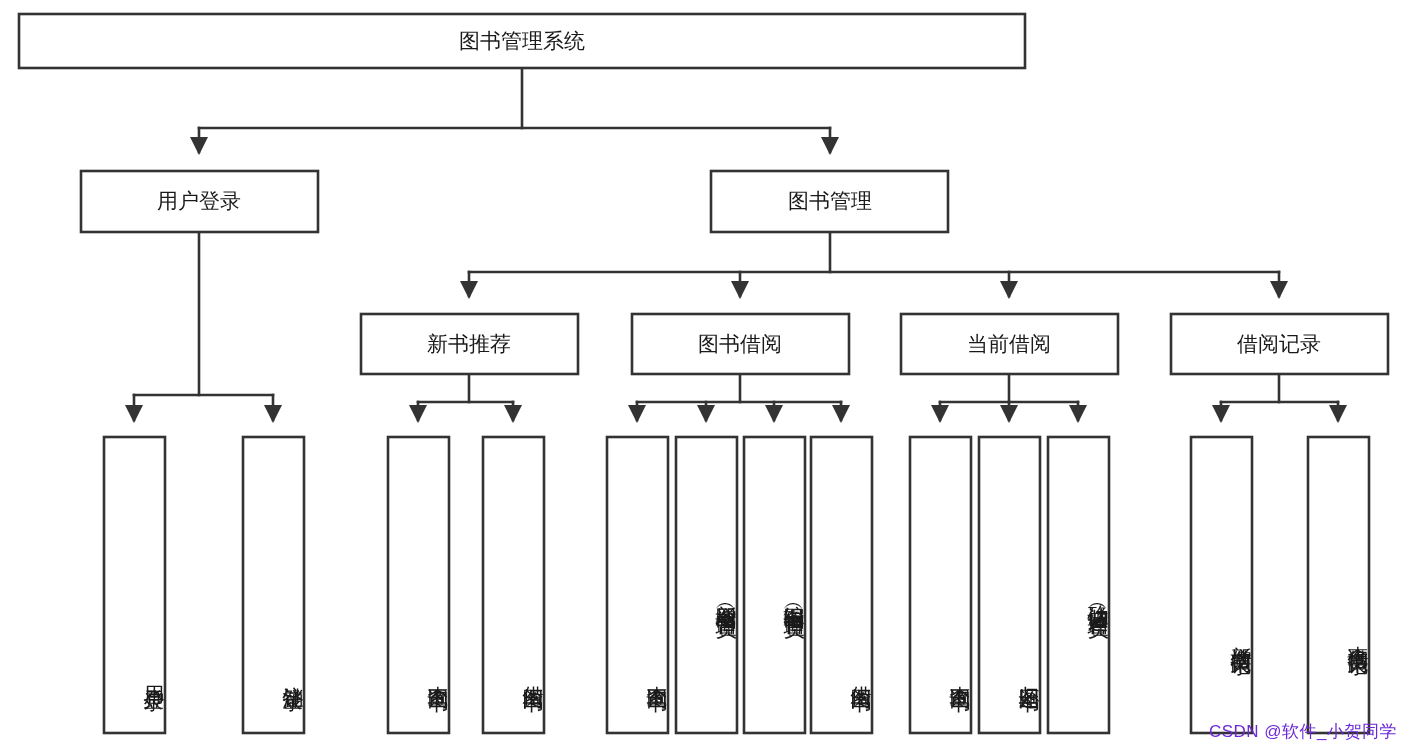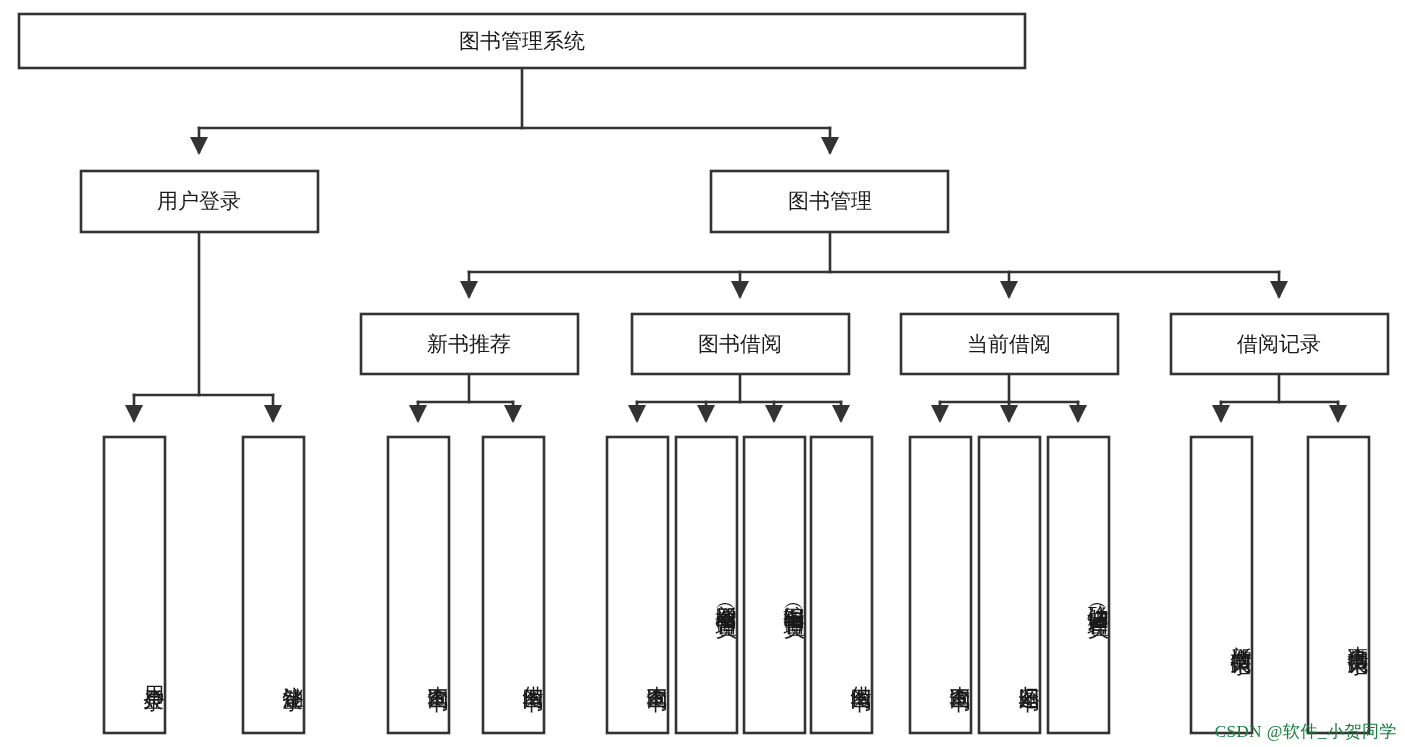--- a/index.html
+++ b/index.html
@@ -60,23 +60,23 @@
     white-space: nowrap;
     display: flex;
     align-items: flex-start;
     justify-content: center;
     pointer-events: none;
   }
   .watermark {
     position: absolute;
     right: 8px;
     bottom: 4px;
-    font-family: Liberation Serif, serif;
+    font-family: Liberation Sans, sans-serif;
     font-size: 17px;
-    color: #15803d;
+    color: #6d28d9;
     white-space: nowrap;
     letter-spacing: 0.5px;
   }
 </style>
 </head>
 <body>
 
 <div id="diagram-root">
 
   <svg id="tree-svg" viewBox="0 0 1405 747">

